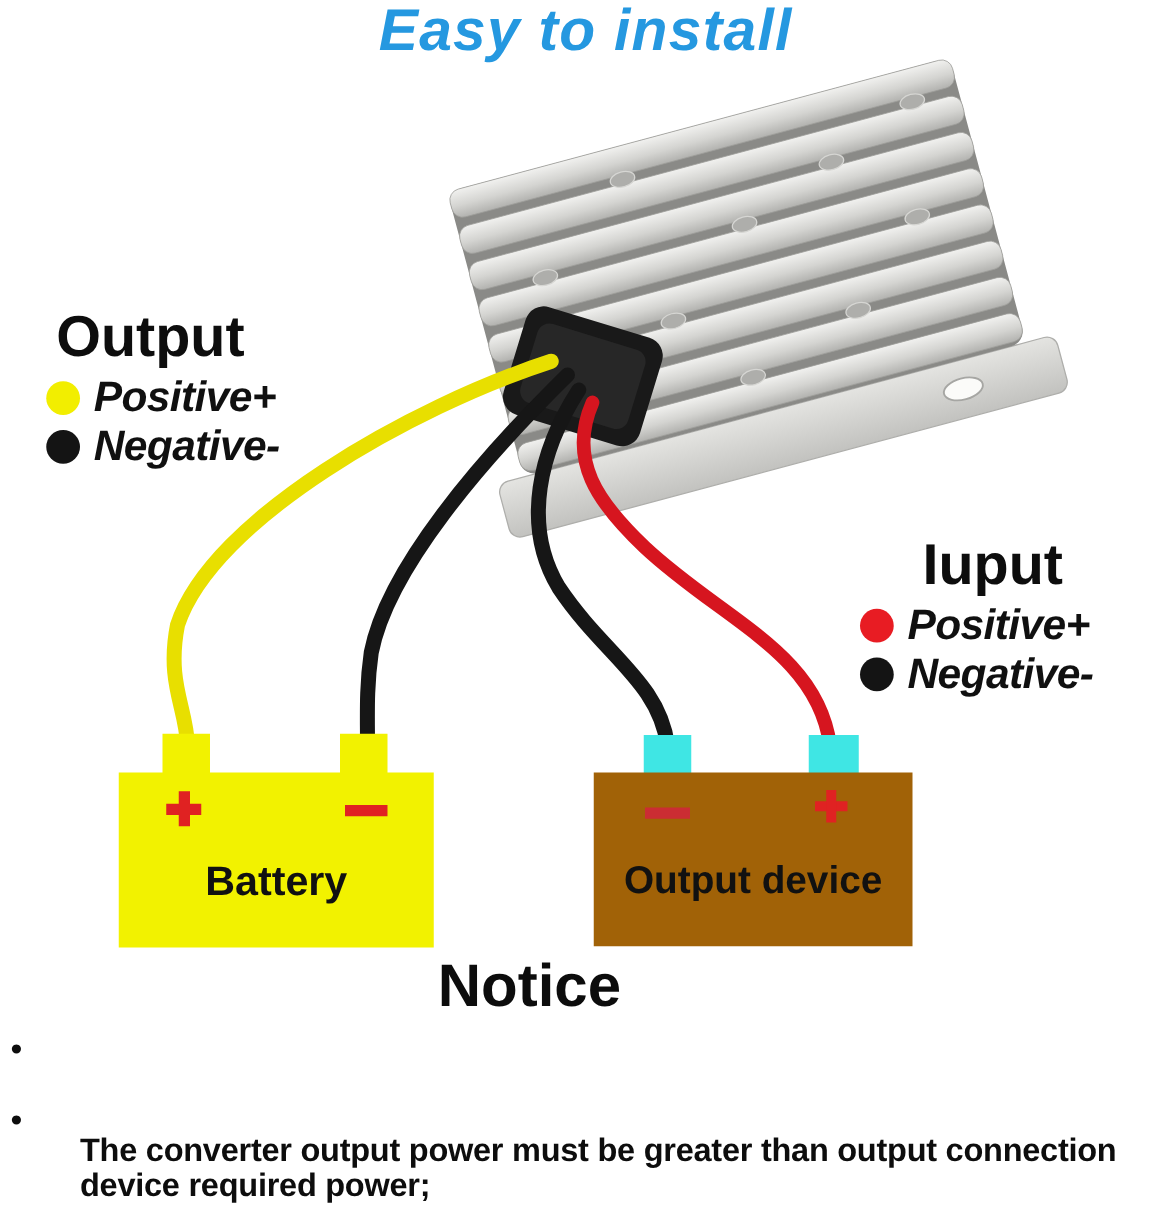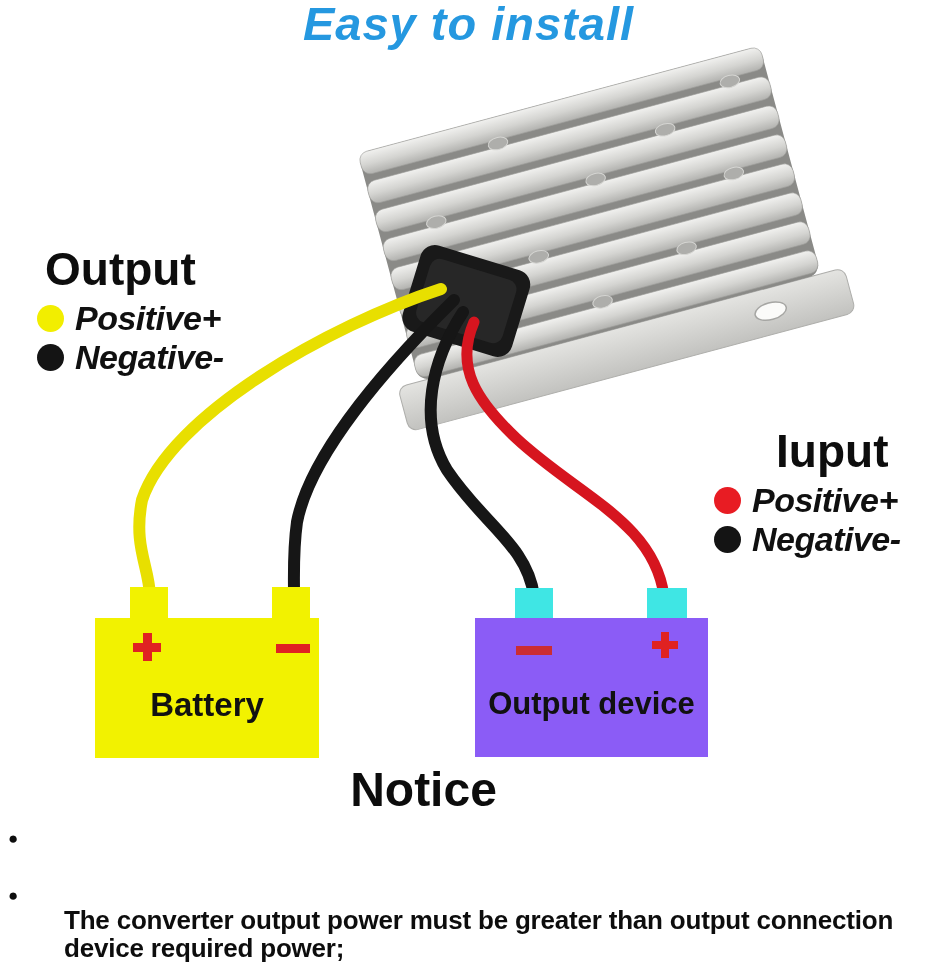--- a/index.html
+++ b/index.html
@@ -35,28 +35,28 @@
   .dot{width:27px;height:27px;border-radius:50%;flex:0 0 auto;margin-right:11px;}
   .dot.yellow{background:#f2ee00;}
   .dot.black{background:#141414;}
   .dot.red{background:#e81c23;}
   .legend .lbl{font-size:34px;line-height:36px;font-weight:bold;color:#101010;letter-spacing:-0.5px;}
 
   .legend.output{left:30px;top:244px;}
   .legend.output h2{margin-left:15px;}
   .legend.output .row{padding-left:7px;}
 
-  .legend.input{left:707px;top:426px;text-align:center;}
+  .legend.input{left:681px;top:426px;}
   .legend.input h2{margin-left:57px;}
   .legend.input .row{padding-left:7px;}
 
   
   .bigbox{z-index:2;}
-  .battery-box{left:95px;top:618px;width:224px;height:140px;background:#f2f200;}
-  .outdev-box{left:475px;top:618px;width:233px;height:139px;background:#8b5cf6;}
+  .battery-box{left:95px;top:618px;width:252px;height:140px;background:#f2f200;}
+  .outdev-box{left:475px;top:618px;width:255px;height:139px;background:#a16207;}
 
   .terminal{z-index:2;}
   .terminal.yellow{background:#f2f200;}
   .terminal.cyan{background:#3fe6e4;}
   .t-bat-pos{left:130px;top:587px;width:38px;height:32px;}
   .t-bat-neg{left:272px;top:587px;width:38px;height:32px;}
   .t-out-neg{left:515px;top:588px;width:38px;height:31px;}
   .t-out-pos{left:647px;top:588px;width:40px;height:31px;}
 
   .plus{width:28px;height:28px;}

